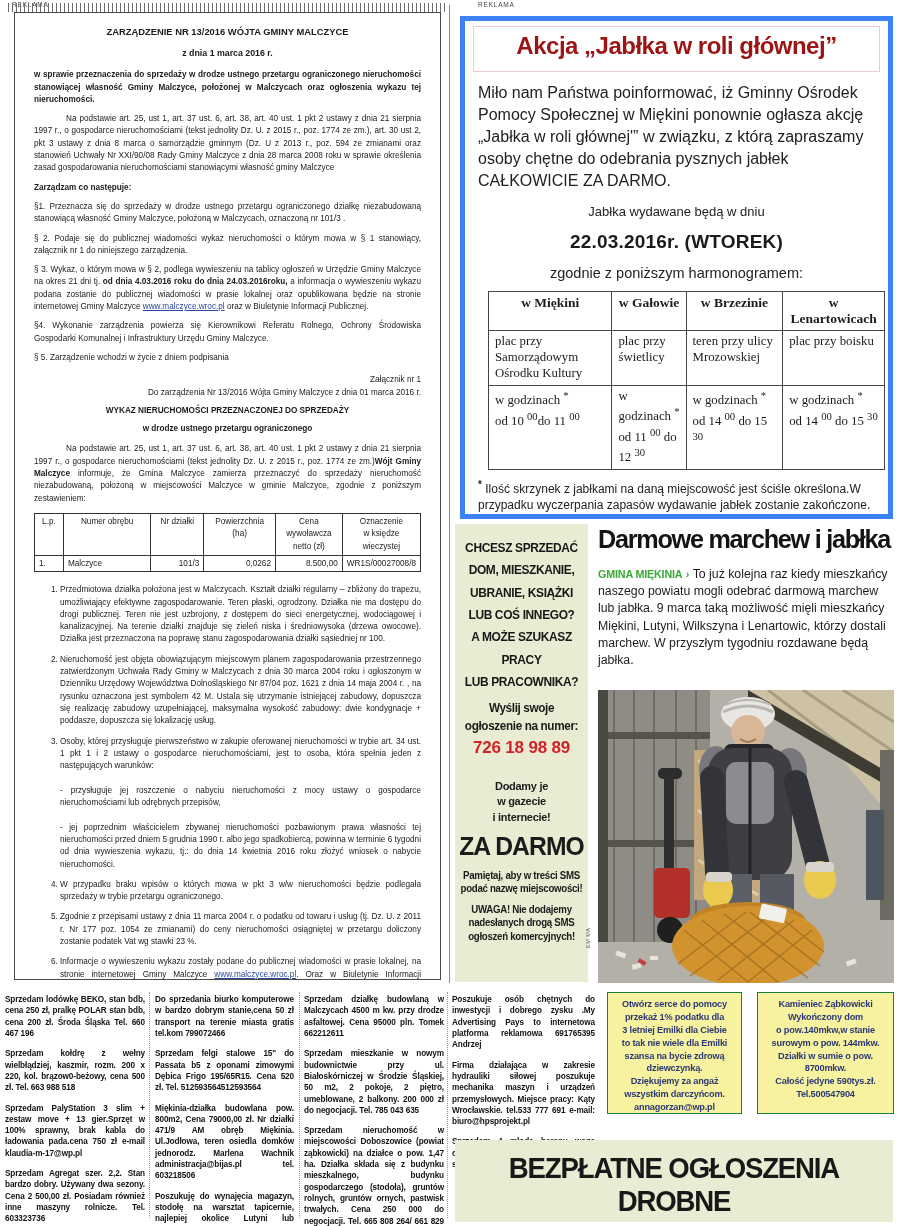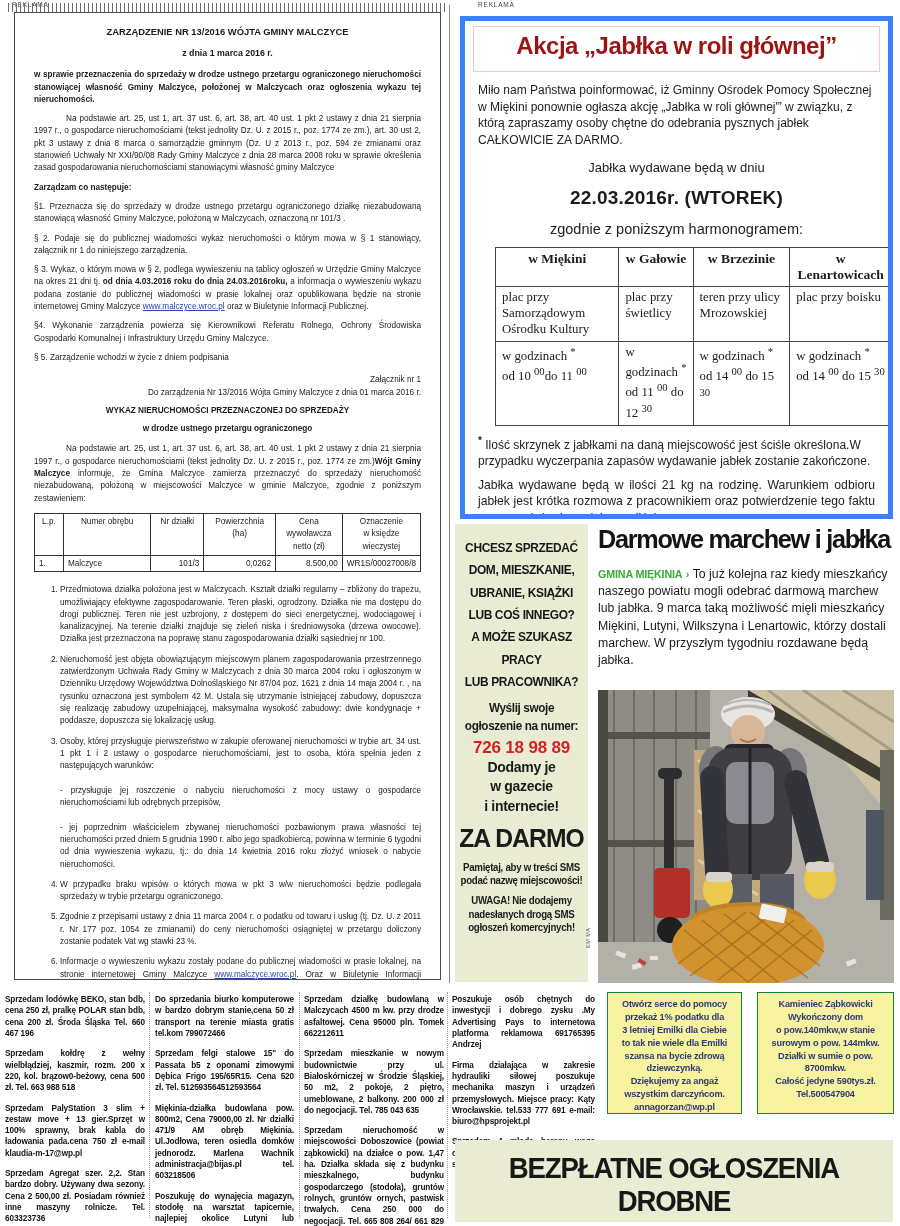--- a/index.html
+++ b/index.html
@@ -30,42 +30,42 @@
   .tr-r{text-align:right;} .tr-c{text-align:center;}
   .d-list{margin:4px 0 0;padding:0 0 0 26px;}
   .d-list li{margin:0 0 8px;}
   .pre{white-space:pre-line;}
 
   
   .apple{position:absolute;left:460px;top:16px;width:433px;height:503px;border:5px solid #3b82f6;
          box-sizing:border-box;padding:0 13px 6px;overflow:hidden;}
   .apple-title{margin:5px -5px 10px;border:1px solid #eecaca;text-align:center;
                font-size:24px;font-weight:bold;color:#9c1414;padding:5px 0 11px;letter-spacing:-.5px;}
-  .a-body{font-size:12px;line-height:1.38;color:#222;margin:0 0 10px;}
+  .a-body{font-size:16px;line-height:1.38;color:#222;margin:0 0 10px;}
   .a-center{font-size:13px;text-align:center;color:#222;margin:12px 0 10px;}
   .a-date{font-size:19px;font-weight:bold;text-align:center;margin:12px 0 10px;letter-spacing:.2px;}
   .a-sched{font-size:14.5px;text-align:center;margin:12px 0 10px;color:#222;}
-  .a-table{width:100%;border-collapse:collapse;font-family:"Liberation Serif",serif;margin:2px 17px 8px;}
+  .a-table{width:100%;border-collapse:collapse;font-family:"Liberation Serif",serif;margin:2px 10px 8px;}
   .a-table th,.a-table td{border:1px solid #444;padding:3px 6px;vertical-align:top;text-align:left;}
   .a-table th{font-size:13.5px;font-weight:bold;text-align:center;}
   .a-table td{font-size:12.8px;line-height:1.25;}
   .a-hours{font-size:12.2px;}
   .a-foot{font-size:12px;line-height:1.35;margin:4px 0 8px;color:#222;}
   .a-foot sup{font-weight:bold;}
   .a-par{font-size:12.2px;line-height:1.33;text-align:justify;margin:0 0 2px;color:#222;}
 
   
   .smsbox{position:absolute;left:455px;top:524px;width:133px;height:458px;background:#e9ecd2;
           box-sizing:border-box;text-align:center;padding-top:13px;overflow:hidden;}
   .sms-big{font-size:13px;font-weight:bold;line-height:1.72;letter-spacing:-.4px;
            transform:scaleX(.92);transform-origin:center;color:#171717;}
   .sms-send{font-size:12.5px;font-weight:bold;line-height:1.45;margin-top:5px;letter-spacing:-.4px;
             transform:scaleX(.94);transform-origin:center;}
   .sms-phone{font-size:17px;font-weight:bold;color:#d42027;margin-top:3px;letter-spacing:-.2px;}
-  .sms-add{font-size:14px;font-weight:bold;line-height:1.4;margin-top:0;letter-spacing:-.3px;}
+  .sms-add{font-size:11px;font-weight:bold;line-height:1.4;margin-top:21px;letter-spacing:-.3px;}
   .sms-free{font-size:26px;font-weight:bold;margin-top:6px;letter-spacing:-1px;transform:scaleX(.95);}
   .sms-note{font-size:10.2px;font-weight:bold;line-height:1.32;margin-top:7px;letter-spacing:-.3px;
             transform:scaleX(.95);transform-origin:center;}
 
   
   .article{position:absolute;left:598px;top:524px;width:296px;}
   .art-title{font-size:26px;font-weight:bold;letter-spacing:-1.3px;margin:0 0 11px;color:#141414;
              transform:scaleX(.97);transform-origin:left;white-space:nowrap;}
   .art-lead{font-size:12.3px;line-height:1.4;margin:0;color:#1c1c1c;}
   .art-tag{color:#3aaa35;font-weight:bold;font-size:10.8px;letter-spacing:-.2px;}

